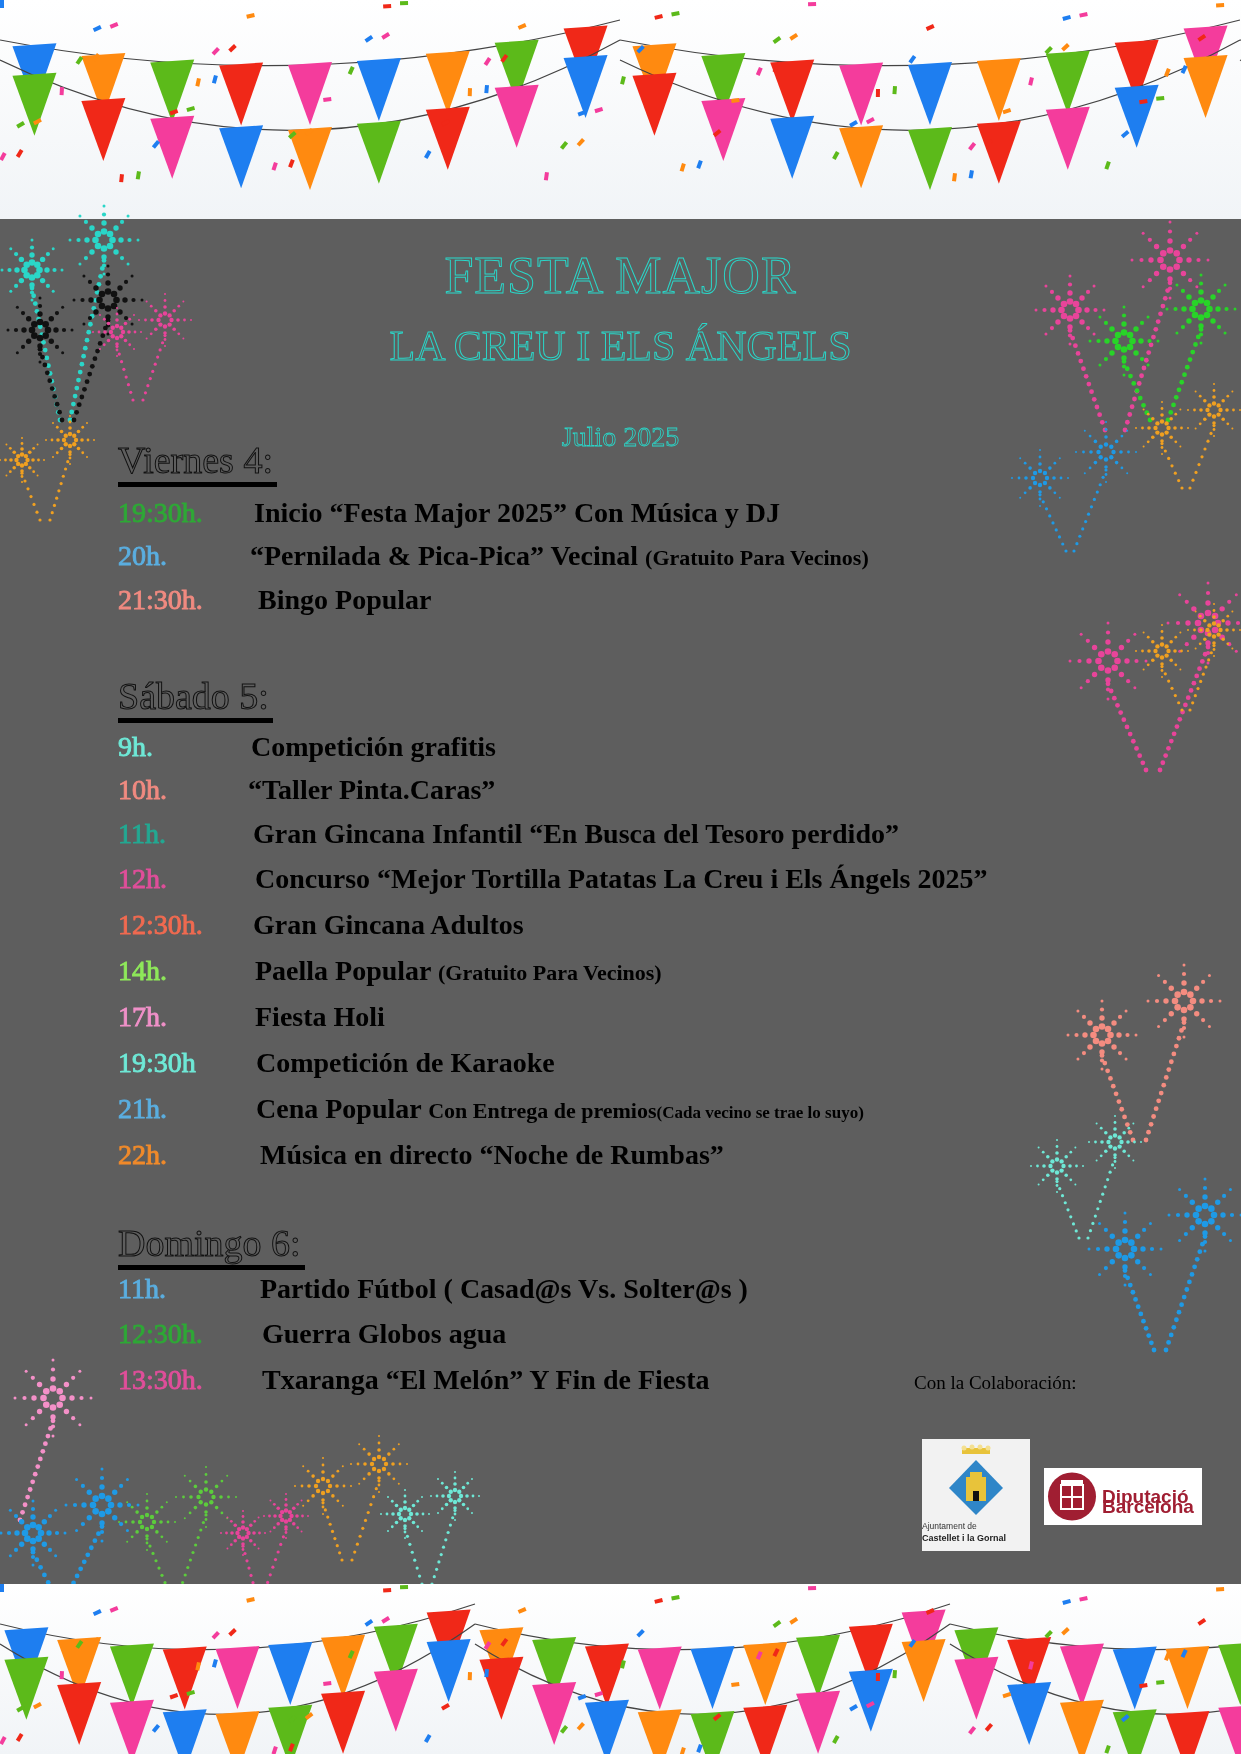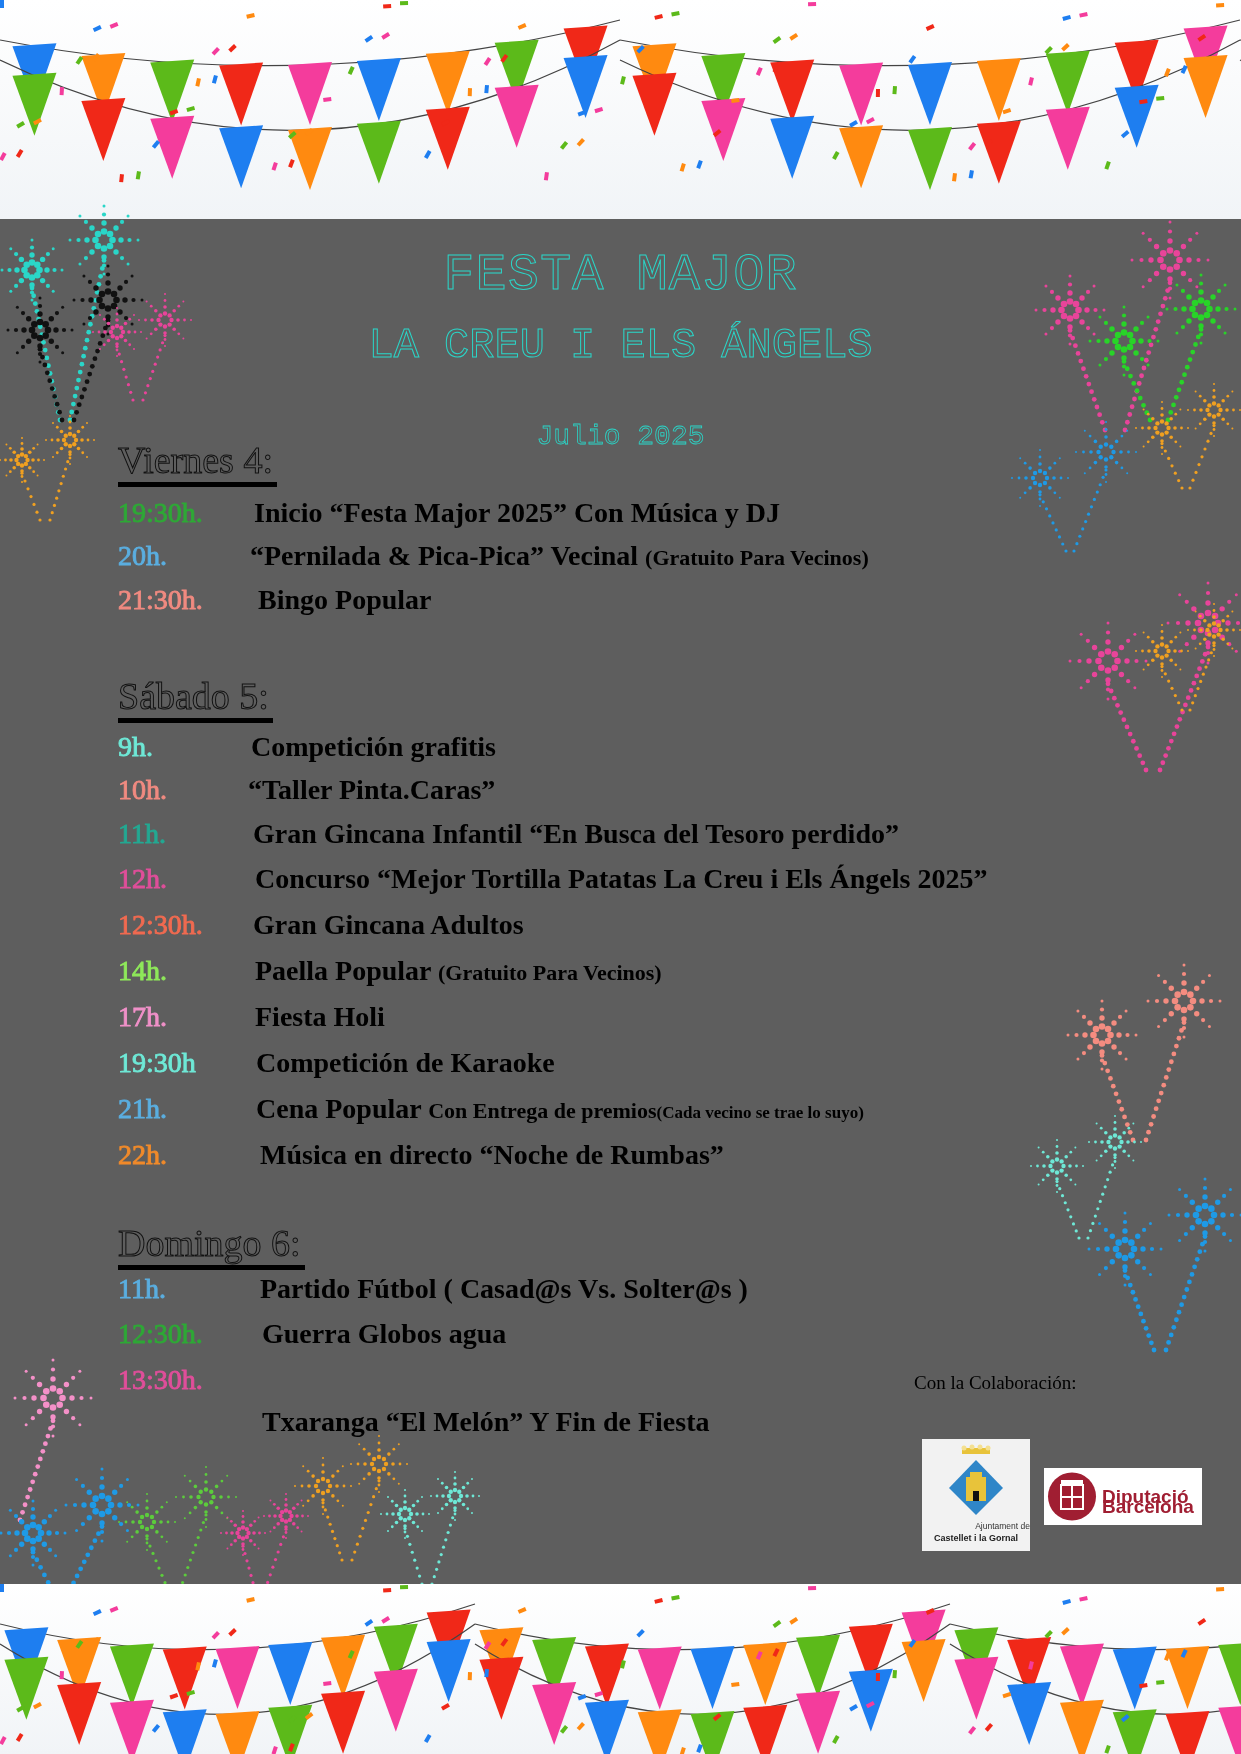--- a/index.html
+++ b/index.html
@@ -2,32 +2,32 @@
 <html><head>
 <meta charset="utf-8">
 <style>
   html, body { margin:0; padding:0; }
   body { width:1241px; height:1754px; position:relative; overflow:hidden; background:#5e5e5e; font-family:"Liberation Serif", "DejaVu Serif", serif; }
   .banner { position:absolute; left:0; width:1241px; background:linear-gradient(#ffffff, #f1f4f7); overflow:hidden; }
   .banner svg { position:absolute; left:0; top:0; }
   #banner-top { top:0; height:219px; }
   #banner-bottom { top:1584px; height:170px; }
   .fw { position:absolute; }
-  .title { position:absolute; left:0; width:1241px; text-align:center; color:#5e5e5e;font-family:Liberation Mono, monospace; -webkit-text-stroke:1px #2ad6c8; }
+  .title { position:absolute; left:0; width:1241px; text-align:center; color:#5e5e5e; -webkit-text-stroke:1px #2ad6c8; }
   #t1 { top:246px; font-size:52px; letter-spacing:1px; }
   #t2 { top:322px; font-size:42px; }
   #t3 { top:385px; font-size:28px;margin-top:36px; -webkit-text-stroke:0.8px #2ad6c8; }
   .day { position:absolute; left:118px; font-size:38px; color:#5e5e5e; -webkit-text-stroke:1px #111; border-bottom:5px solid #000; line-height:44px; padding-right:4px; }
   .row { position:absolute; left:118px; height:36px; white-space:nowrap; }
   .time { position:absolute; left:0; top:0; font-size:28px; color:#5e5e5e; -webkit-text-stroke:0.9px currentColor; }
   .evt { position:absolute; top:0; font-size:28px; font-weight:bold; color:#000; }
   .evt .small { font-size:22px; }
   .evt .tiny { font-size:17px; }
   #colab { position:absolute; left:914px; top:1372px; font-size:19px; font-weight:normal; color:#000; }
-  #logo1 { position:absolute; left:922px; top:1439px; width:108px; height:112px; background:#f2f2f2; text-align:right; font-family:"Liberation Sans", sans-serif; }
+  #logo1 { position:absolute; left:922px; top:1439px; width:108px; height:112px; background:#f2f2f2; text-align:left; font-family:"Liberation Sans", sans-serif; }
   #logo1 .l1 { position:absolute; left:0; width:108px; top:82px; font-size:8.5px; color:#333; }
   #logo1 .l2 { position:absolute; left:0; width:96px; top:94px; font-size:9px; color:#222; }
   #logo2 { position:absolute; left:1044px; top:1468px; width:158px; height:57px; background:#fff; font-family:"Liberation Sans", sans-serif; }
   #logo2 .t { position:absolute; left:58px; font-size:19px; font-weight:bold; color:#a01e32; line-height:20px; }
 </style>
 </head>
 <body>
 
 <div id="banner-top" class="banner">
   <svg width="1241" height="219" viewBox="0 0 1241 219">
@@ -1847,21 +1847,21 @@
 <div class="row" style="top:1273px;">
   <span class="time" style="color:#5aaee0">11h.</span>
   <span class="evt" style="left:142px;">Partido Fútbol ( Casad@s Vs. Solter@s )</span>
 </div>
 <div class="row" style="top:1318px;">
   <span class="time" style="color:#2ea836">12:30h.</span>
   <span class="evt" style="left:144px;">Guerra Globos agua</span>
 </div>
 <div class="row" style="top:1364px;">
   <span class="time" style="color:#e04e9a">13:30h.</span>
-  <span class="evt" style="left:144px;margin-top:42px;">Txaranga “El Melón”  Y Fin de Fiesta</span>
+  <span class="evt" style="left:144px;">Txaranga “El Melón”  Y Fin de Fiesta</span>
 </div>
 
 <div id="colab">Con la Colaboración:</div>
 
 <div id="logo1">
   <svg width="108" height="80" viewBox="0 0 108 80" style="position:absolute;left:0;top:0;">
     <rect x="40" y="9" width="28" height="6" fill="#e8c33a"></rect>
     <circle cx="42" cy="9" r="2.5" fill="#f4e090"></circle>
       <circle cx="50" cy="8" r="2.5" fill="#f4e090"></circle>
       <circle cx="58" cy="8" r="2.5" fill="#f4e090"></circle>

